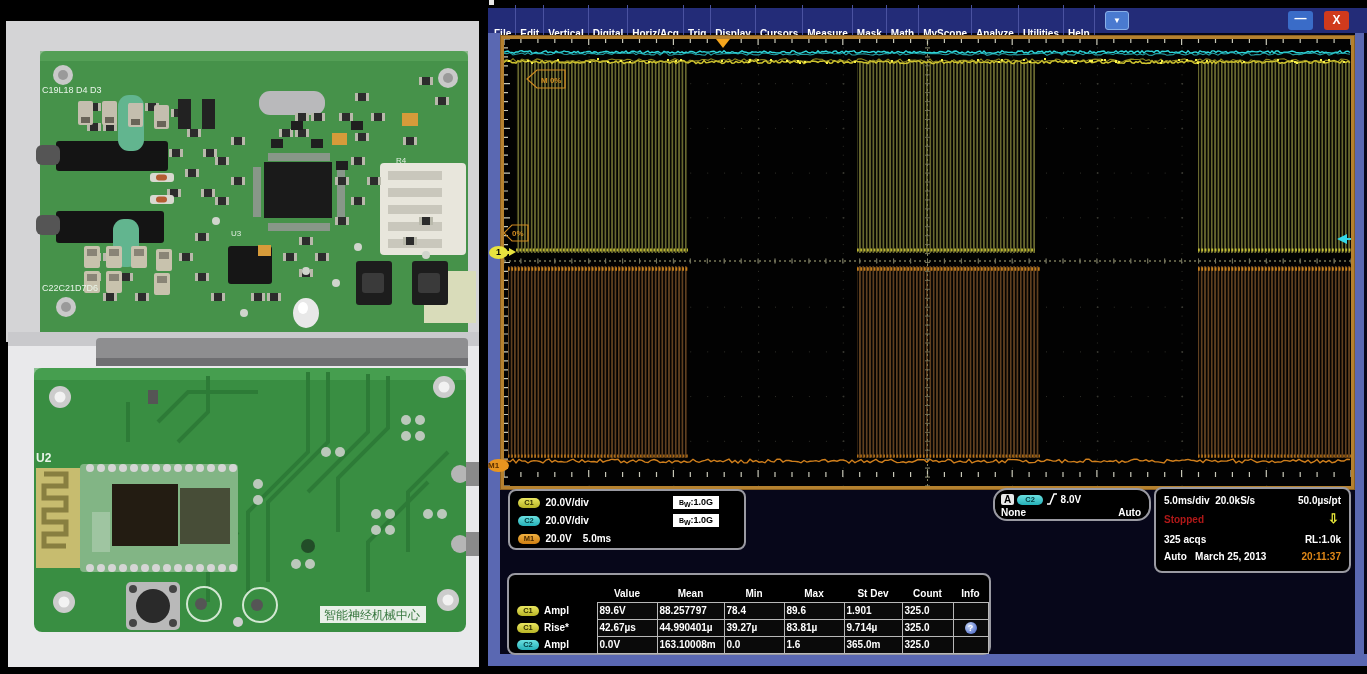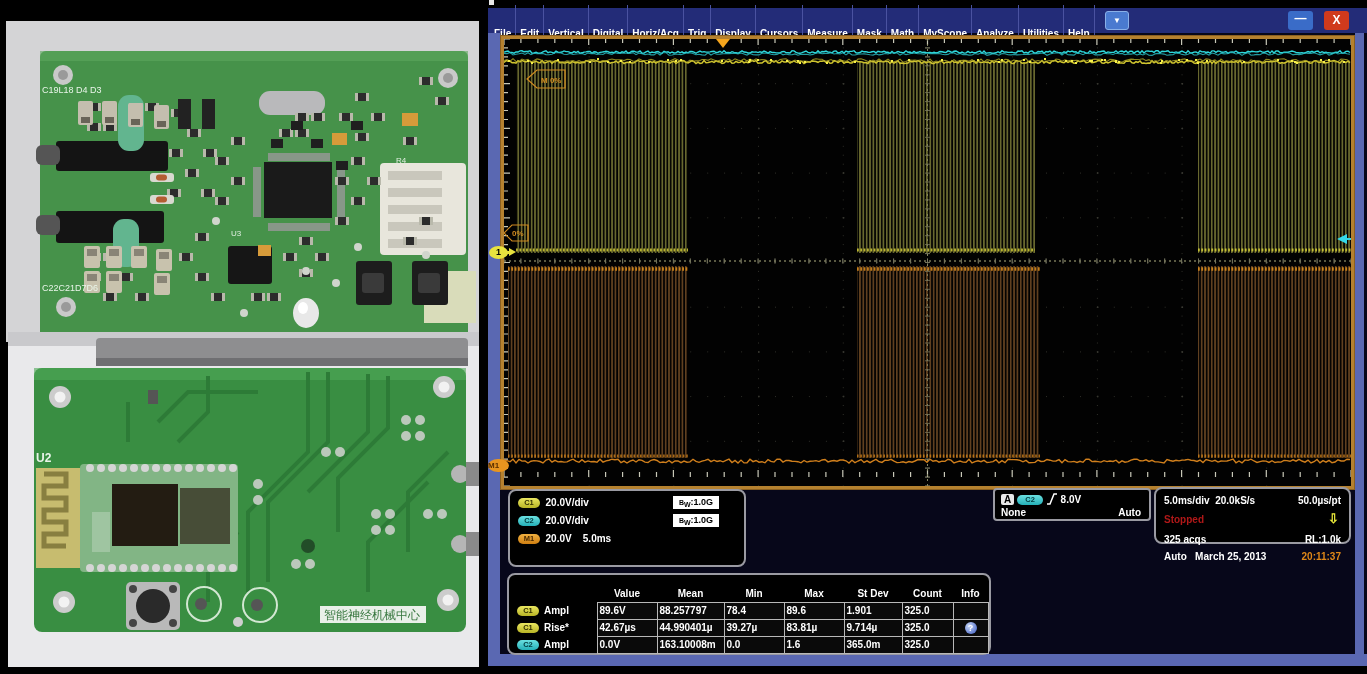--- a/index.html
+++ b/index.html
@@ -27,23 +27,23 @@
 
 #plotframe { left:12px; top:27px; width:855px; height:455px;
   background:#b5812f; border:1px solid #8a5f20; }
 #plotinner { left:16px; top:31px; width:847px; height:447px; background:#020202; }
 #b1 { left:1px; top:238px; width:19px; height:13px; background:#e8e23e; color:#000;
   font-size:9px; line-height:13px; border-radius:9.5px/6.5px; text-align:center; font-weight:bold; }
 #bm1 { left:0px; top:451px; width:21px; height:13px; background:#e8951f; color:#5a3000;
   font-size:8px; line-height:13px; border-radius:10px/6.5px; font-weight:bold; }
 
 .panel { position:absolute; background:#000; border:2px solid #9a9aa2; border-radius:8px; }
-#chpanel { left:20px; top:481px; width:238px; height:78px; }
+#chpanel { left:20px; top:481px; width:238px; height:61px; }
 #trigpanel { left:505px; top:480px; width:158px; height:33px; }
-#infopanel { left:666px; top:479px; width:197px; height:57px; }
+#infopanel { left:666px; top:479px; width:197px; height:86px; }
 #measpanel { left:19px; top:565px; width:484px; height:82px; }
 .pill { display:inline-block; width:22px; height:10px; border-radius:5px; color:#1a1a00;
   font-size:7.5px; font-weight:bold; text-align:center; line-height:10px; vertical-align:middle; }
 .py { background:linear-gradient(#eae660,#b8b425); color:#333000; }
 .pc { background:linear-gradient(#6ae0e0,#25b0b8); color:#00393d; }
 .po { background:linear-gradient(#f0b040,#cf7f12); color:#4a2a00; }
 .chrow { position:absolute; left:8px; color:#fff; font-size:10px; font-weight:bold; white-space:nowrap; }
 .bw { position:absolute; background:#fff; color:#000; font-size:9px; font-weight:bold;
   width:46px; height:13px; text-align:center; line-height:13px; }
 .wt { color:#fff; font-weight:bold; font-size:10px; position:absolute; white-space:nowrap; }
@@ -536,21 +536,21 @@
   <div class="abs" id="bm1">M1</div>
 
   <div class="panel" id="chpanel">
     <div class="chrow" style="top:6px"><span class="pill py">C1</span>&nbsp; 20.0V/div</div>
     <div class="chrow" style="top:24px"><span class="pill pc">C2</span>&nbsp; 20.0V/div</div>
     <div class="chrow" style="top:42px"><span class="pill po">M1</span>&nbsp; 20.0V &nbsp;&nbsp; 5.0ms</div>
     <div class="bw" style="left:163px;top:5px"><span style="font-size:7px">B</span><span style="font-size:7px;vertical-align:-2px">W</span>:1.0G</div>
     <div class="bw" style="left:163px;top:23px"><span style="font-size:7px">B</span><span style="font-size:7px;vertical-align:-2px">W</span>:1.0G</div>
   </div>
 
-  <div class="panel" id="trigpanel" style="border-radius:4px">
+  <div class="panel" id="trigpanel" style="border-radius:14px">
     <div class="wt" style="left:6px;top:3px"><span style="background:#e8e8e8;color:#000;padding:0 3px;border-radius:2px">A</span>
       <span class="pill pc" style="width:26px">C2</span>
       <svg width="12" height="12" viewBox="0 0 12 12" style="vertical-align:-2px">
           <path d="M1 11 L4 11 L8 1 L11 1" stroke="#fff" stroke-width="1.5" fill="none"></path>
         </svg>
       8.0V</div>
     <div class="wt" style="left:6px;top:17px">None</div>
     <div class="wt" style="right:8px;top:17px">Auto</div>
   </div>
 

